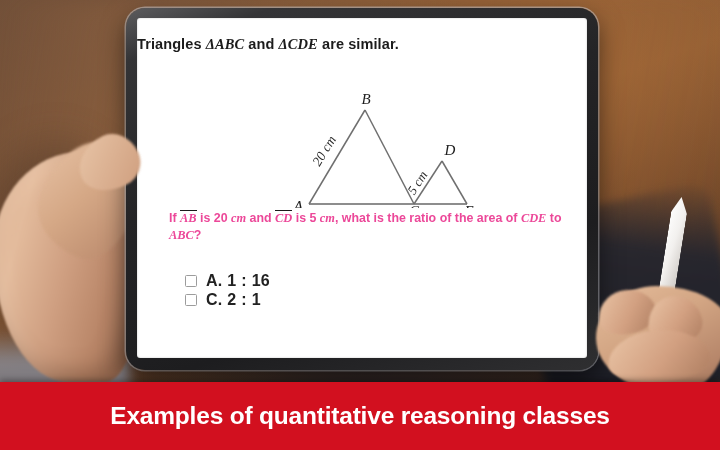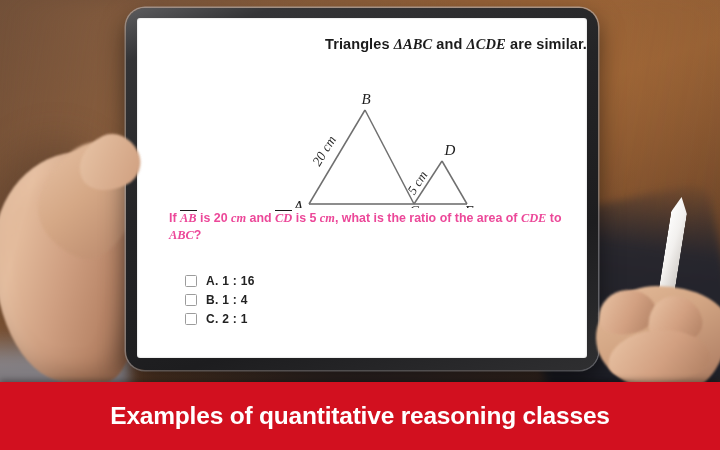--- a/index.html
+++ b/index.html
@@ -153,21 +153,21 @@
   .quiz {
     position: absolute;
     inset: 0;
     padding: 0;
   }
   .quiz-title {
     position: absolute;
     top: 18px;
     left: 0;
     right: 0;
-    text-align: right;
+    text-align: left;
     font-size: 14.5px;
     font-weight: 700;
     color: #1c1c1c;
     letter-spacing: 0.1px;
   }
   .quiz-title .mathital {
     font-family: "Liberation Serif", serif;
     font-style: italic;
     font-weight: 700;
   }
@@ -216,21 +216,21 @@
   }
   .checkbox {
     width: 10px;
     height: 10px;
     border: 1.4px solid #9c9c9c;
     border-radius: 1.5px;
     background: #fff;
     flex: none;
   }
   .option-label {
-    font-size: 12px;
+    font-size: 16px;
     font-weight: 700;
     color: #222;
     letter-spacing: 0.3px;
   }
 
   
   .banner {
     position: absolute;
     left: 0;
     right: 0;
@@ -298,25 +298,20 @@
             <span>area of </span><span class="ital">CDE</span><span> to </span><span class="ital">ABC</span><span>?</span></div>
 
         <div class="options">
 
           <div class="option-row">
             <div class="checkbox"></div>
             <div class="option-label"><span>A.</span>
               <span>1 : 16</span></div>
           </div>
 
-          <div class="option-row">
-            <div class="checkbox"></div>
-            <div class="option-label"><span>B.</span>
-              <span>1 : 4</span></div>
-          </div>
 
           <div class="option-row">
             <div class="checkbox"></div>
             <div class="option-label"><span>C.</span>
               <span>2 : 1</span></div>
           </div>
 
 
         </div>
       </div>

